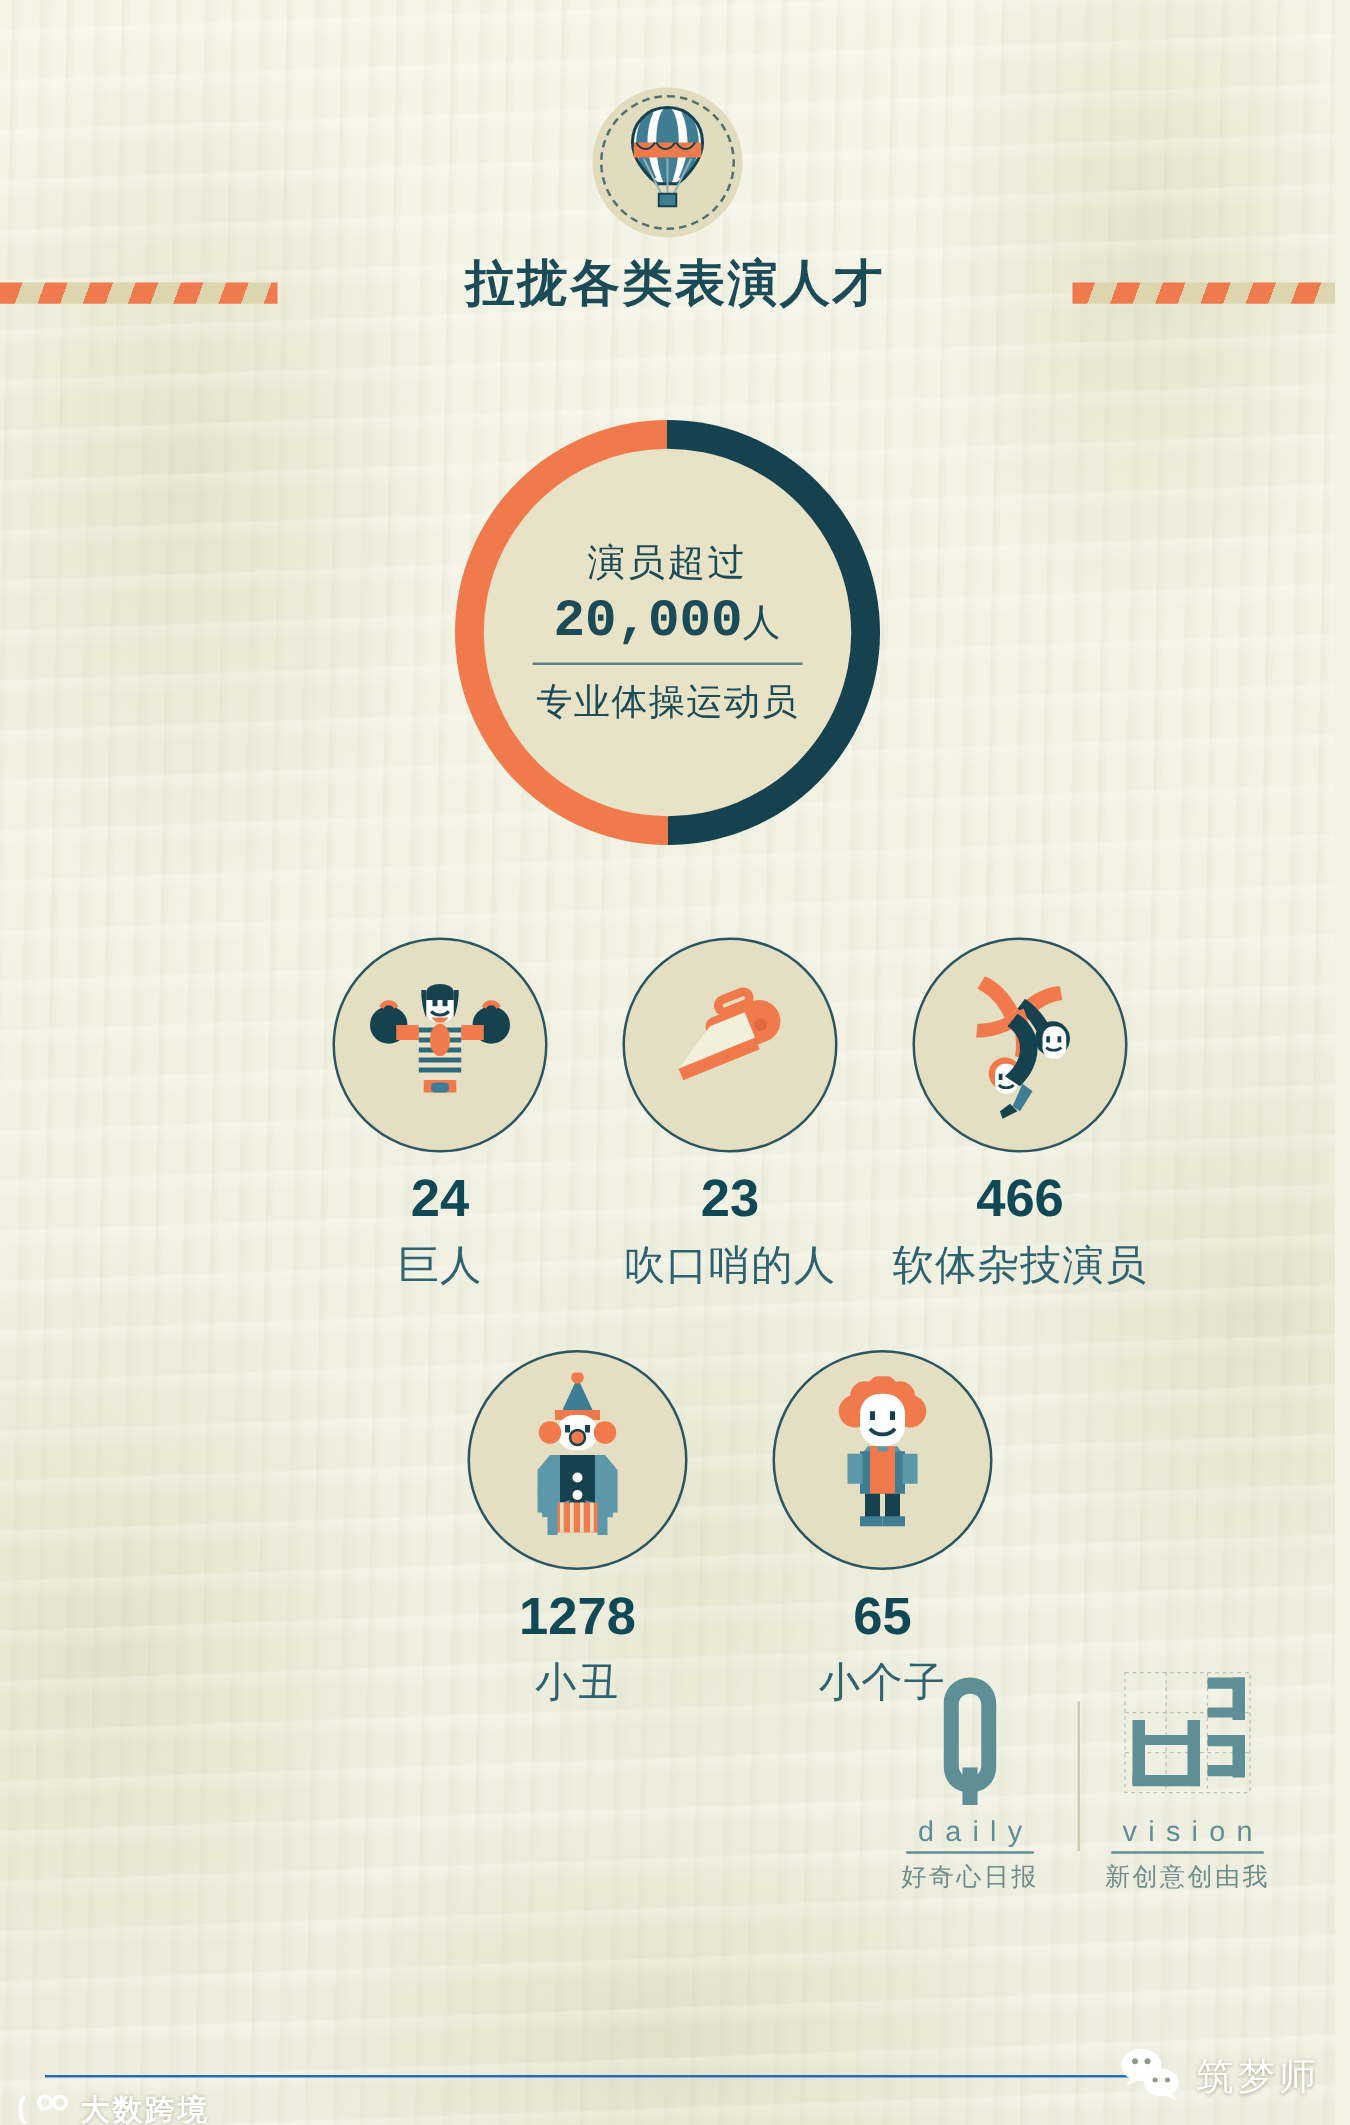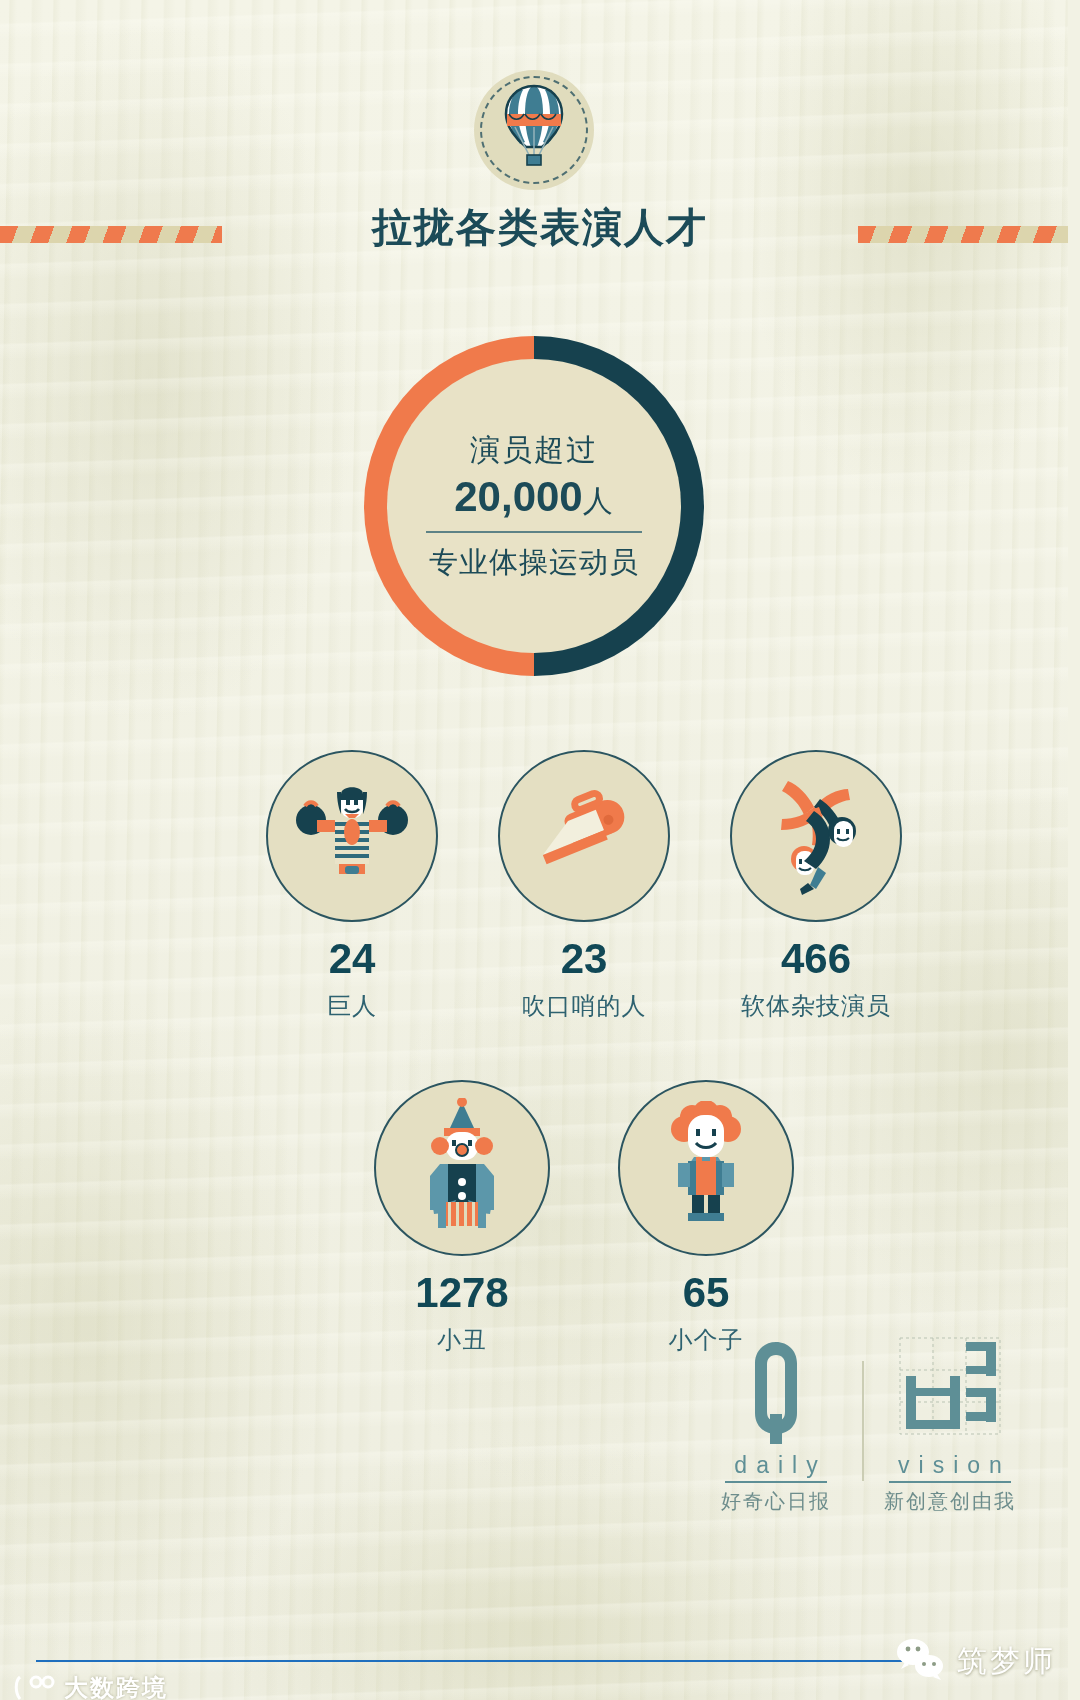--- a/index.html
+++ b/index.html
@@ -73,21 +73,21 @@
   
   #donut-wrap{position:absolute;left:50%;top:336px;transform:translateX(-50%);width:340px;height:340px;}
   #donut{
     position:absolute;inset:0;border-radius:50%;
     background:conic-gradient(#16414e 0deg 180deg, #f07a4b 180deg 360deg);
   }
   #donut-hole{
     position:absolute;inset:23px;border-radius:50%;
     background:#e8e2c6;
     display:flex;flex-direction:column;align-items:center;justify-content:center;
-    color:#1c4b58;text-align:center;
+    color:#1c4b58;text-align:center;font-family:Liberation Mono, monospace;
   }
   .d-l1{font-size:30px;letter-spacing:2px;margin-bottom:2px;}
   .d-l2{font-size:30px;letter-spacing:1px;white-space:nowrap;}
   .d-l2 b{font-size:42px;font-weight:bold;letter-spacing:0;}
   .d-rule{width:216px;height:2px;background:#2f6270;opacity:.75;margin:9px 0 7px;}
   .d-l3{font-size:30px;letter-spacing:1px;white-space:nowrap;}
   .d-l3 b{font-size:42px;font-weight:bold;letter-spacing:0;}
   .d-l4{font-size:29px;letter-spacing:1px;margin-top:3px;white-space:nowrap;}
 
   
@@ -96,21 +96,21 @@
   #row2{top:1080px;gap:36px;}
   .cell{width:208px;display:flex;flex-direction:column;align-items:center;}
   .disc{
     width:172px;height:172px;border-radius:50%;
     background:#e4dfc2;border:2px solid #2b5560;
     display:flex;align-items:center;justify-content:center;
     box-sizing:border-box;
   }
   #row2 .disc{width:176px;height:176px;}
   .num{color:#114856;font-size:42px;font-weight:bold;margin-top:16px;line-height:1;}
-  .cap{color:#2e6270;font-size:24px;margin-top:10px;letter-spacing:1px;white-space:nowrap;}
+  .cap{color:#2e6270;font-size:33px;margin-top:10px;letter-spacing:1px;white-space:nowrap;}
 
   
   #logos{position:absolute;right:48px;top:1336px;display:flex;align-items:flex-end;}
   .logoblk{display:flex;flex-direction:column;align-items:center;width:140px;}
   #qmark{width:86px;height:112px;}
   .logo-en{
     color:#5e8f96;font-size:23px;letter-spacing:9px;
     margin-top:4px;padding-left:9px;
     border-bottom:2px solid #5e8f96;padding-bottom:2px;
   }

